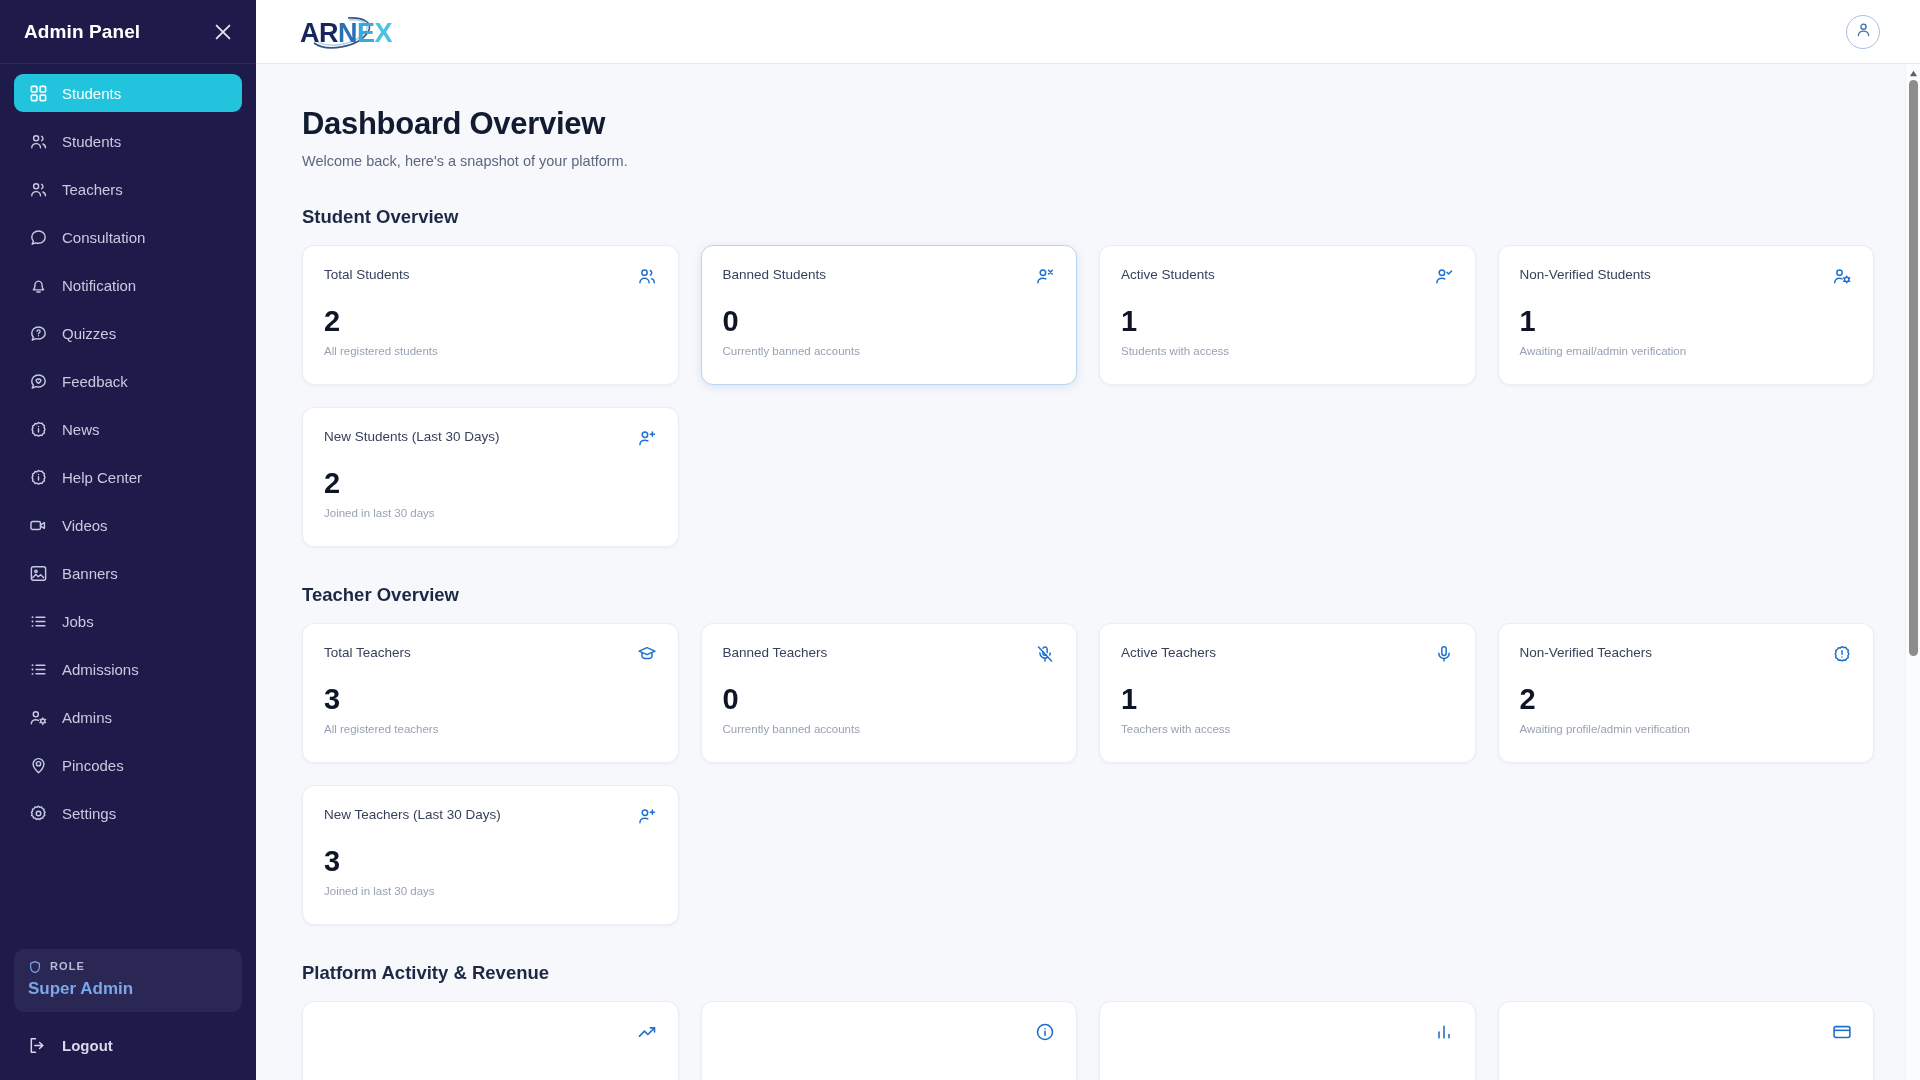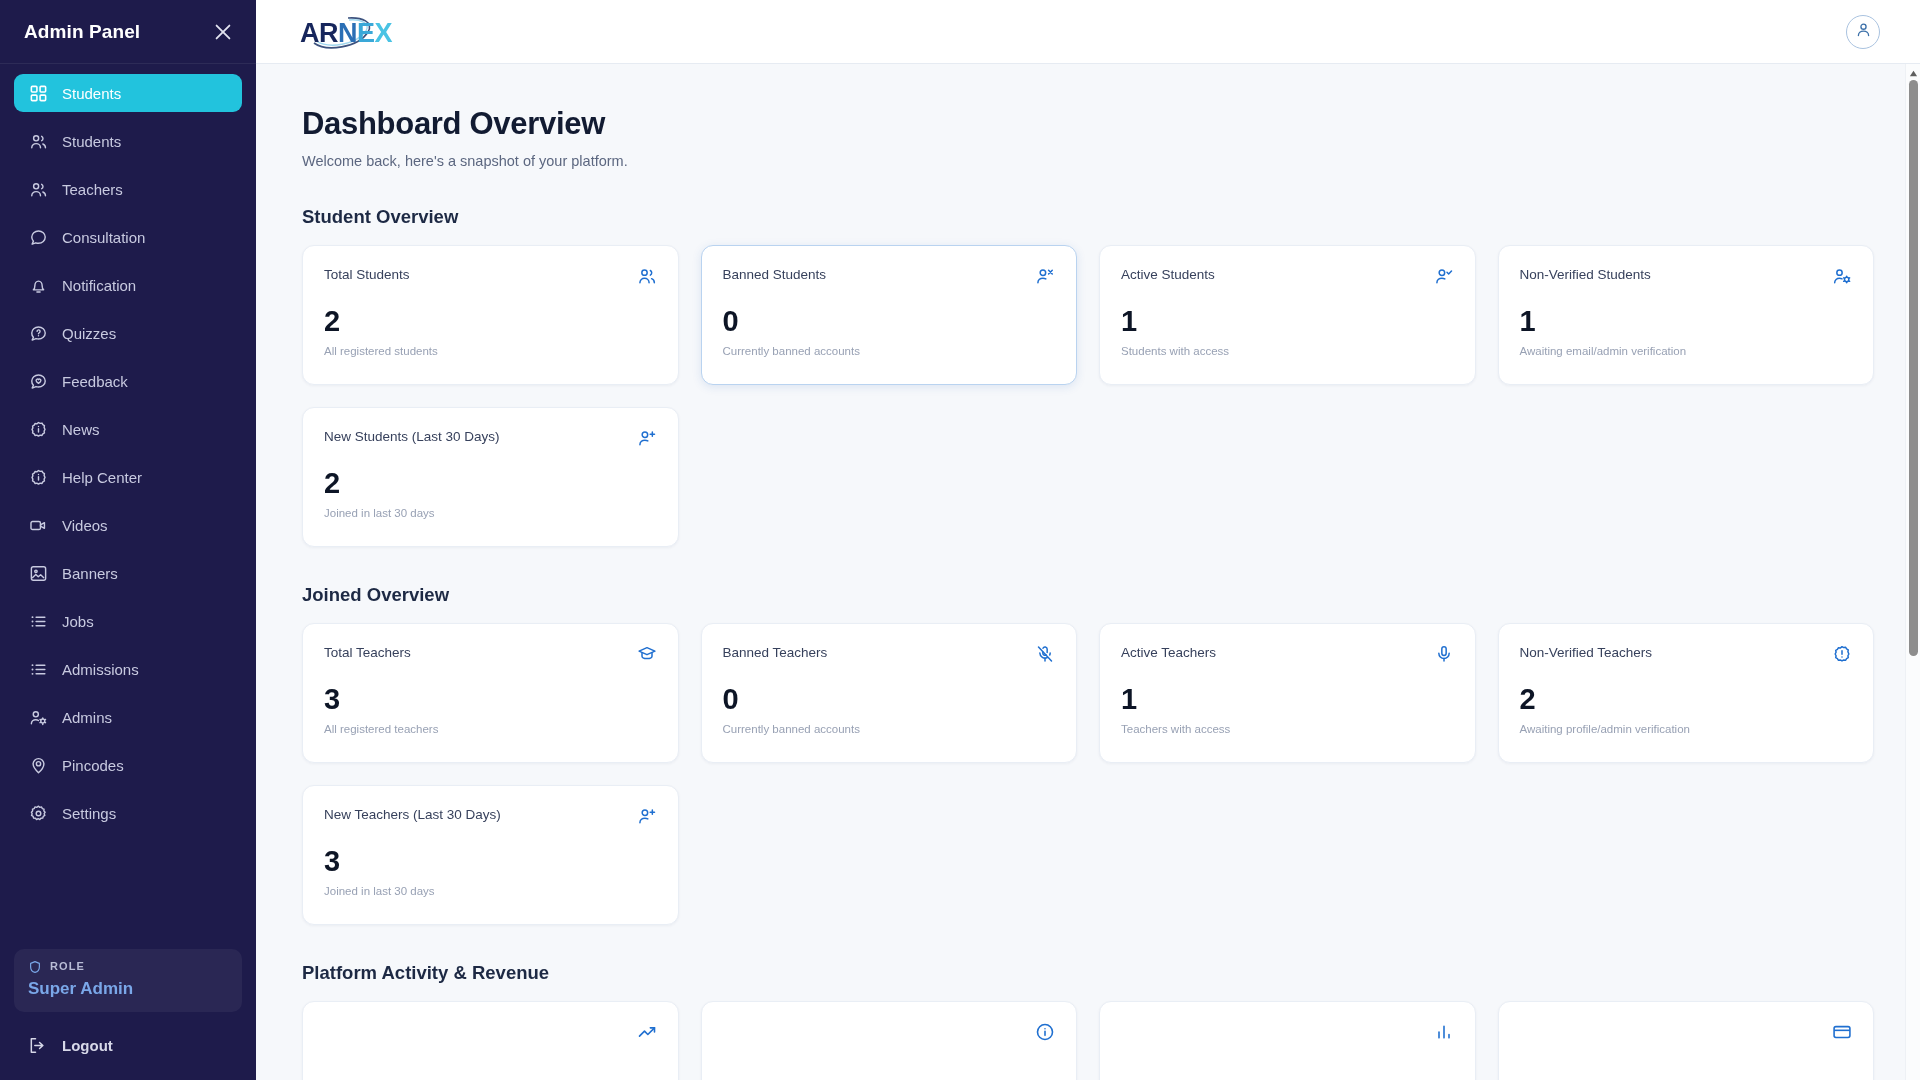--- a/index.html
+++ b/index.html
@@ -495,21 +495,21 @@
                     <path d="M3.5 20c0-3.3 2.7-5.4 6-5.4 1.3 0 2.5.3 3.5.9"></path>
                   <path d="M18.4 4.8v5.2M15.8 7.4h5.2"></path>
                 </svg>
               </div>
             </div>
             <div class="stat-value">2</div>
             <div class="stat-hint">Joined in last 30 days</div>
           </div>
         </div>
 
-        <h2 class="section-title">Joined Overview</h2>
+        <h2 class="section-title">Teacher Overview</h2>
         <div class="card-grid">
 
           <div class="stat-card">
             <div class="stat-head">
               <div class="stat-label">Total Teachers</div>
               <div class="stat-ico">
                 <svg viewBox="0 0 24 24" fill="none" stroke="currentColor" stroke-width="1.8" stroke-linecap="round" stroke-linejoin="round">
                   <path d="M2.5 8.6L12 4.4l9.5 4.2L12 12.8z"></path>
                   <path d="M6 10.6v4c0 1.6 2.7 2.8 6 2.8s6-1.2 6-2.8v-4"></path>
                 </svg>

